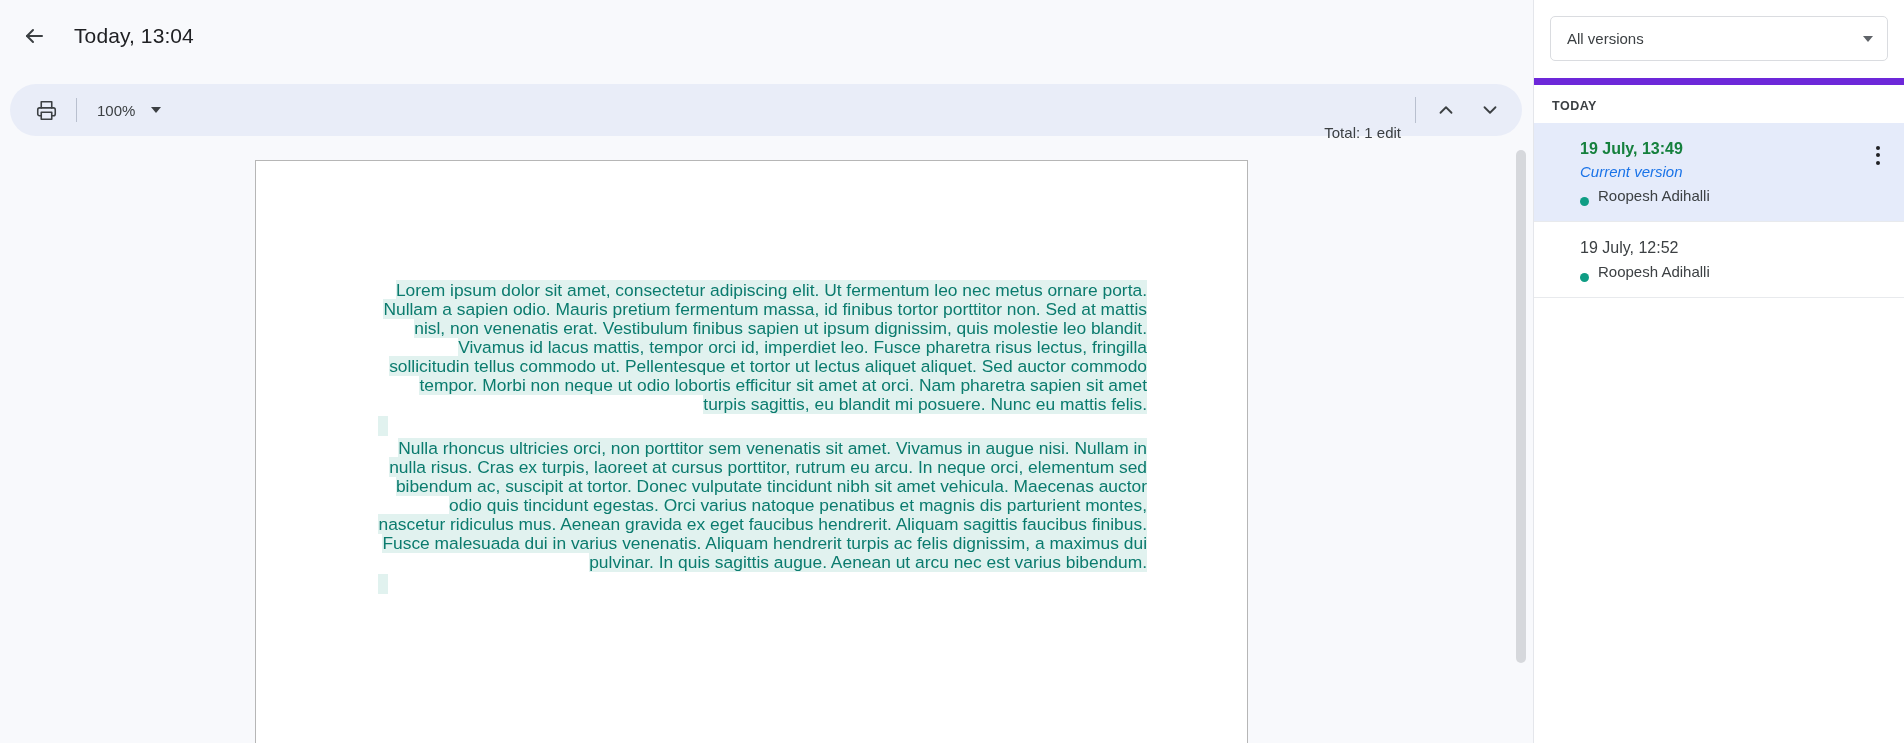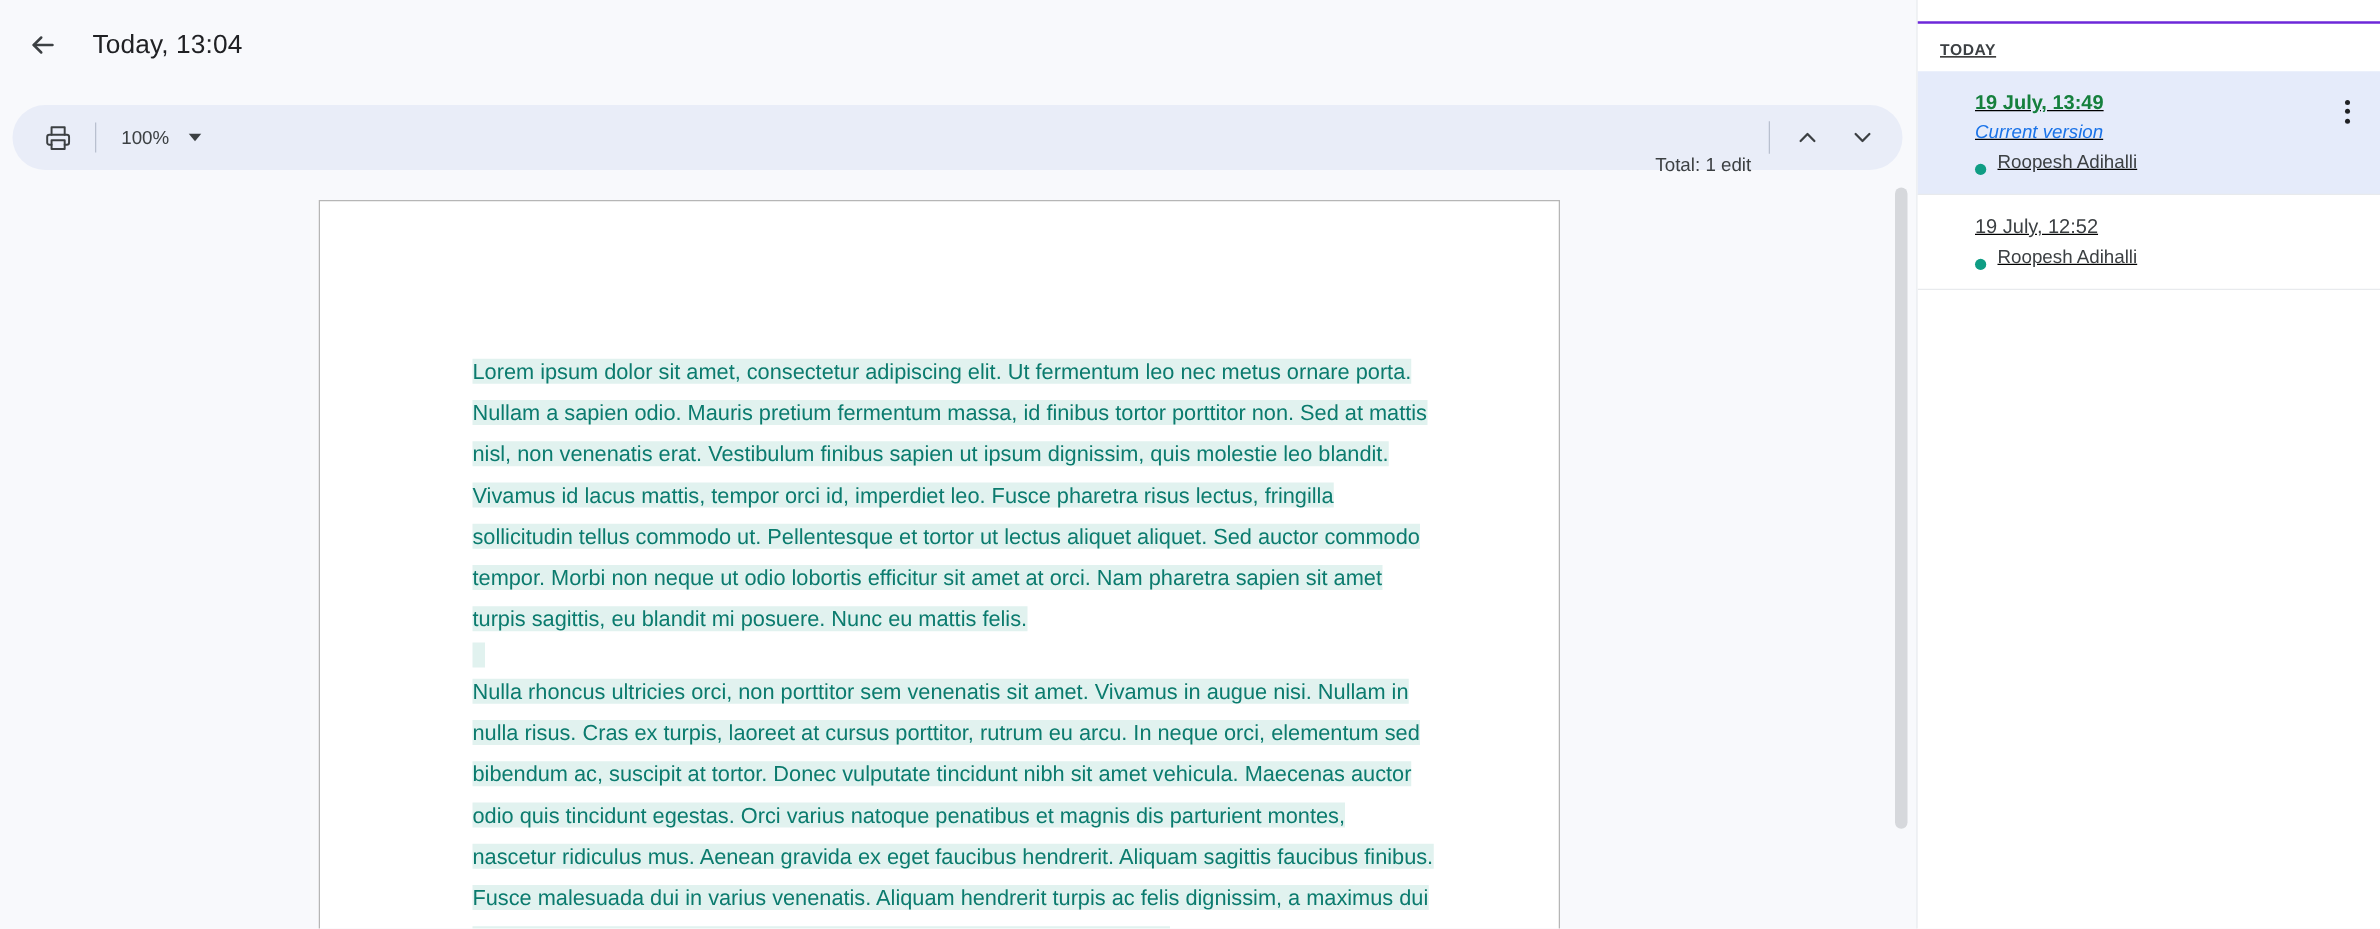--- a/index.html
+++ b/index.html
@@ -161,24 +161,24 @@
     width: 993px;
     height: 1285px;
     background: #ffffff;
     border: 1px solid #b6b6b6;
   }
   .page-body {
     padding: 120px 100px 0 122px;
   }
   .doc-para {
     font-size: 17.4px;
-    line-height: 33px;
+    line-height: 19px;
     color: #0b7b6e;
     margin-bottom: 0;
-    text-align: left;
+    text-align: right;
   }
   .doc-para span.ins {
     background: #e1f2ef;
     box-decoration-break: clone;
     -webkit-box-decoration-break: clone;
   }
   .blank-line {
     height: 24.5px;
     font-size: 17.4px;
     line-height: 24.5px;
@@ -241,24 +241,23 @@
     flex: 1;
   }
   .caret-down-grey {
     width: 0; height: 0;
     border-left: 5.5px solid transparent;
     border-right: 5.5px solid transparent;
     border-top: 6.5px solid #5f6368;
   }
   .panel-list {
     margin-top: 17px;
-    border-top: 2px solid #6d28d9;
+    border-top: 7px solid #6d28d9;
     flex: 1;
     overflow-y: auto;
-    text-decoration: underline;
   }
   .group-label {
     font-size: 12.5px;
     font-weight: bold;
     color: #3c4043;
     letter-spacing: 0.5px;
     padding: 14px 0 10px 18px;
   }
   .version-item {
     position: relative;
@@ -393,20 +392,24 @@
       </div>
     </div>
 
     <div class="vscroll-track">
       <div class="vscroll-thumb"></div>
     </div>
   </div>
 
   <div class="panel">
 
+    <div class="panel-filter">
+      <span class="panel-filter-label">All versions</span>
+      <span class="caret-down-grey"></span>
+    </div>
 
     <div class="panel-list">
       <div class="group-label">TODAY</div>
 
       <div class="version-item selected">
         <div class="version-time">19 July, 13:49</div>
         <div class="version-current">Current version</div>
         <div class="version-author">
           <span class="author-dot" style="background: rgb(15, 157, 132);"></span>
           <span class="author-name">Roopesh Adihalli</span>

